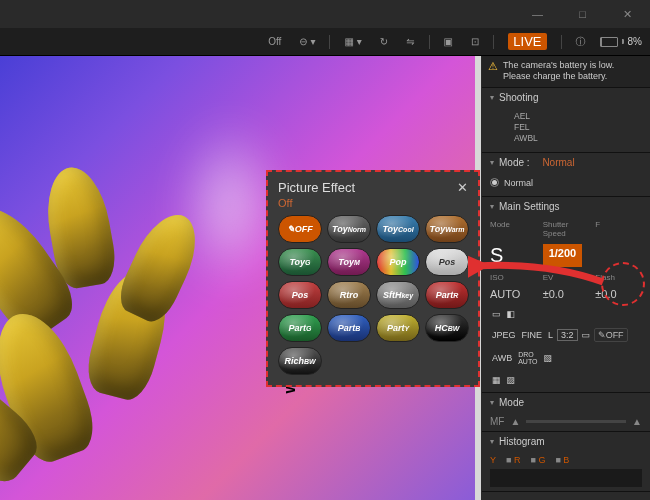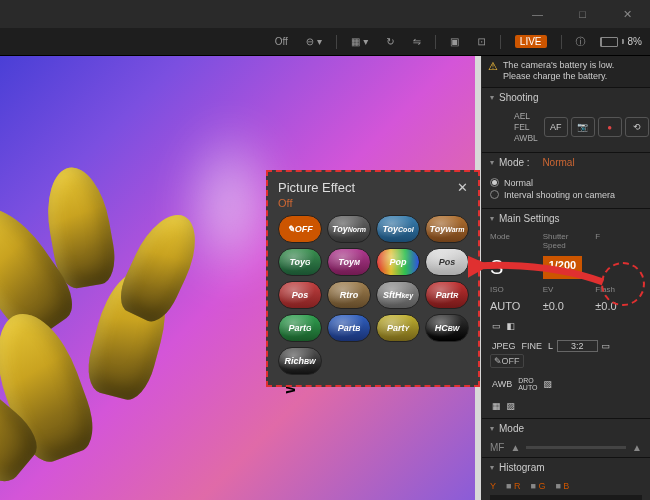--- a/index.html
+++ b/index.html
@@ -6,21 +6,21 @@
   body { width: 650px; height: 500px; background: #2a2a2a; position: relative; overflow: hidden; }
   
   .window-chrome { position: absolute; top: 0; right: 0; display: flex; gap: 0; }
   .win-btn { width: 45px; height: 28px; display: flex; align-items: center; justify-content: center; color: #888; font-size: 11px; }
   .win-btn:last-child { color: #888; }
   
   .toolbar { position: absolute; top: 28px; left: 0; right: 0; height: 28px; background: #1e1e1e; display: flex; align-items: center; padding: 0 8px; gap: 10px; border-bottom: 1px solid #000; }
   .toolbar-spacer { flex: 1; }
   .toolbar-item { color: #999; font-size: 10px; padding: 2px 4px; display: flex; align-items: center; gap: 2px; }
   .toolbar-divider { width: 1px; height: 14px; background: #444; }
-  .live-badge { background: #cc5500; color: #fff; padding: 1px 5px; font-size: 10px; border-radius: 2px; }
+  .live-badge { background: #cc5500; color: #fff; padding: 1px 5px; font-size: 13px; border-radius: 2px; }
   .battery-ind { color: #ccc; font-size: 10px; display: flex; align-items: center; gap: 4px; }
   .battery-icon { width: 18px; height: 10px; border: 1px solid #888; border-radius: 1px; position: relative; }
   .battery-icon::after { content: ''; position: absolute; left: 0; top: 0; bottom: 0; width: 10%; background: #888; }
   .battery-tip { width: 2px; height: 5px; background: #888; border-radius: 0 1px 1px 0; }
   
   .preview { position: absolute; top: 56px; left: 0; width: 476px; height: 444px; background: linear-gradient(135deg, #4a3fd6 0%, #7b4fe0 20%, #d455d8 50%, #e06aa8 70%, #8a5cd8 100%); overflow: hidden; }
   .flower { position: absolute; top: 70px; left: -40px; width: 300px; height: 360px; }
   .petal { position: absolute; width: 60px; height: 120px; background: linear-gradient(170deg, #e8c838 0%, #c9a320 40%, #8b6f18 70%, #5a4810 100%); border-radius: 50% 50% 30% 30%; transform-origin: bottom center; box-shadow: inset -5px -10px 20px rgba(0,0,0,0.3), inset 5px 5px 15px rgba(255,230,100,0.4); }
   .p1 { top: 40px; left: 100px; transform: rotate(-10deg); }
   .p2 { top: 60px; left: 60px; transform: rotate(-35deg); width: 70px; height: 140px; }
@@ -156,46 +156,30 @@
         <span class="chevron">▾</span>
         <span>Shooting</span>
       </div>
     <div class="section-body">
       <div class="shoot-row1">
         <div class="shoot-col">
           <div>AEL</div>
           <div>FEL</div>
           <div>AWBL</div>
         </div>
-        <div class="shoot-btns">
-          <div class="shoot-btn">AF</div>
-          <div class="shoot-btn">
-              <span>📷</span>
-            </div>
-          <div class="shoot-btn rec">
-              <span>●</span>
-            </div>
-          <div class="shoot-btn">
-              <span>⟲</span>
-            </div>
-        </div>
       </div>
     </div>
   </div>
 
   <div class="section">
     <div class="section-hdr"><span class="chevron">▾</span><span>Mode :</span>&nbsp;<span class="mode-label">Normal</span></div>
     <div class="section-body">
       <div class="radio-row">
           <span class="radio on"></span>
           <span>Normal</span>
-        </div>
-      <div class="radio-row">
-          <span class="radio"></span>
-          <span>Interval shooting on camera</span>
         </div>
     </div>
   </div>
 
   <div class="section">
     <div class="section-hdr">
         <span class="chevron">▾</span>
         <span>Main Settings</span>
       </div>
     <div class="section-body">
@@ -219,21 +203,21 @@
       </div>
       <div class="row3">
         <span class="chip">▭</span>
         <span class="chip">◧</span>
         <span class="chip" style="flex:1"></span>
       </div>
       <div class="row3">
         <span class="chip">JPEG</span>
         <span class="chip">FINE</span>
         <span class="chip">L</span>
-        <span class="chip" style="border:1px solid #666;padding:0 13px;">3:2</span>
+        <span class="chip" style="border:1px solid #666;padding:0 3px;">3:2</span>
         <span class="chip">▭</span>
         <span class="pe-off">✎<span>OFF</span></span>
       </div>
       <div class="row3">
         <span class="chip">AWB</span>
         <span class="chip" style="font-size:7px;line-height:1;">DRO<br><span>AUTO</span></span>
         <span class="chip">▧</span>
       </div>
       <div class="row3">
         <span class="chip">▦</span>

